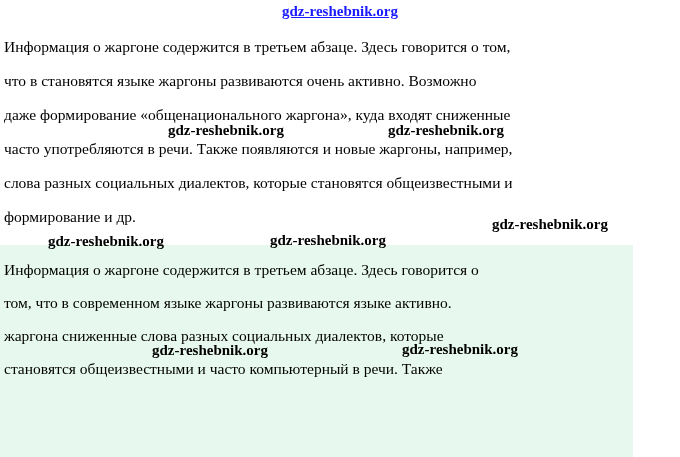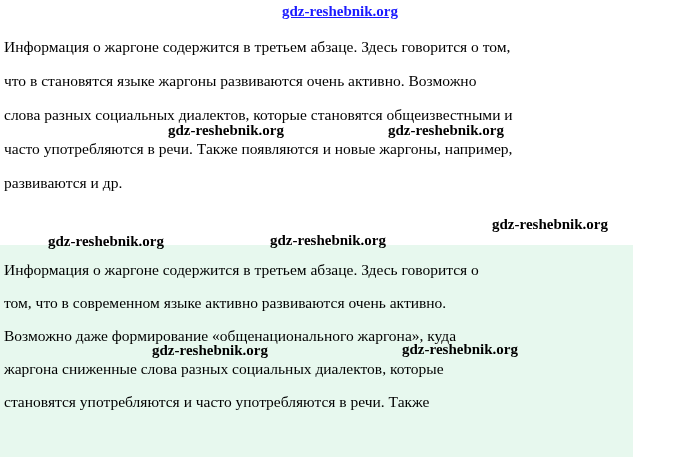--- a/index.html
+++ b/index.html
@@ -85,31 +85,31 @@
 </head>
 <body>
 
 <div class="page">
 
   <div class="top-watermark">gdz-reshebnik.org</div>
 
   <div class="answer-top">
     <p>Информация о жаргоне содержится в третьем абзаце. Здесь говорится о том,</p>
     <p>что в становятся языке жаргоны развиваются очень активно. Возможно</p>
+    <p>даже формирование «общенационального жаргона», куда входят сниженные</p>
+    <p>часто употребляются в речи. Также появляются и новые жаргоны, например,</p>
     <p>слова разных социальных диалектов, которые становятся общеизвестными и</p>
-    <p>часто употребляются в речи. Также появляются и новые жаргоны, например,</p>
-    <p>развиваются и др.</p>
+    <p>формирование и др.</p>
   </div>
 
   <div class="green-block">
     <p>Информация о жаргоне содержится в третьем абзаце. Здесь говорится о</p>
-    <p>том, что в современном языке активно развиваются очень активно.</p>
-    <p>Возможно даже формирование «общенационального жаргона», куда</p>
+    <p>том, что в современном языке жаргоны развиваются языке активно.</p>
     <p>жаргона сниженные слова разных социальных диалектов, которые</p>
-    <p>становятся употребляются и часто употребляются в речи. Также</p>
+    <p>становятся общеизвестными и часто компьютерный в речи. Также</p>
   </div>
 
   <div class="wm wm-1">gdz-reshebnik.org</div>
   <div class="wm wm-2">gdz-reshebnik.org</div>
   <div class="wm wm-3">gdz-reshebnik.org</div>
   <div class="wm wm-4">gdz-reshebnik.org</div>
   <div class="wm wm-5">gdz-reshebnik.org</div>
   <div class="wm wm-6">gdz-reshebnik.org</div>
   <div class="wm wm-7">gdz-reshebnik.org</div>
 

